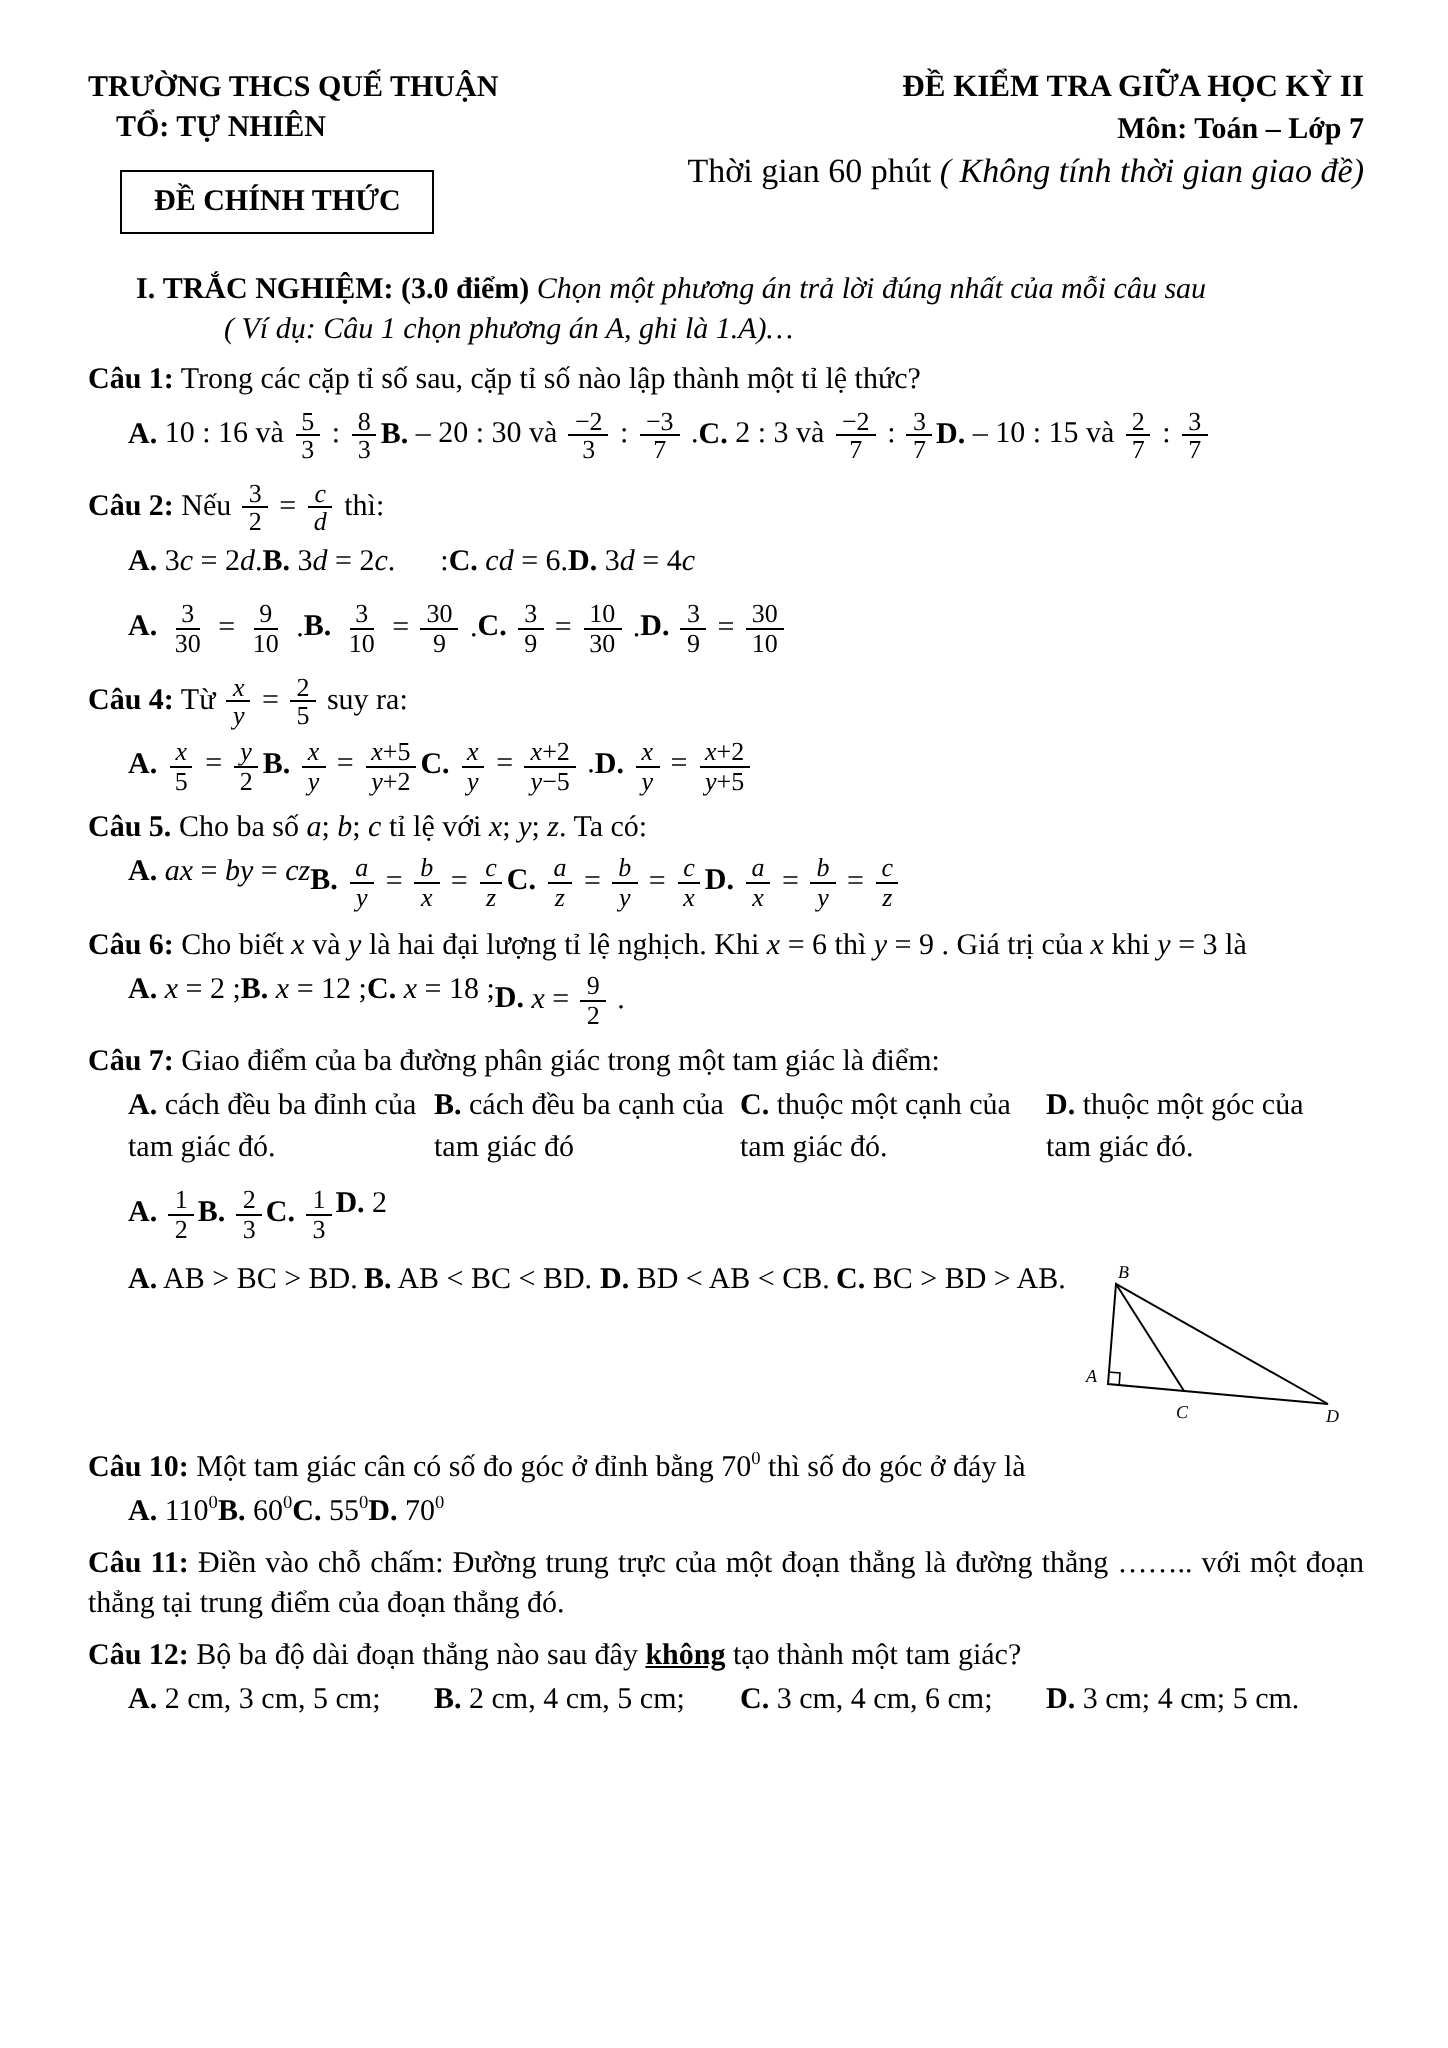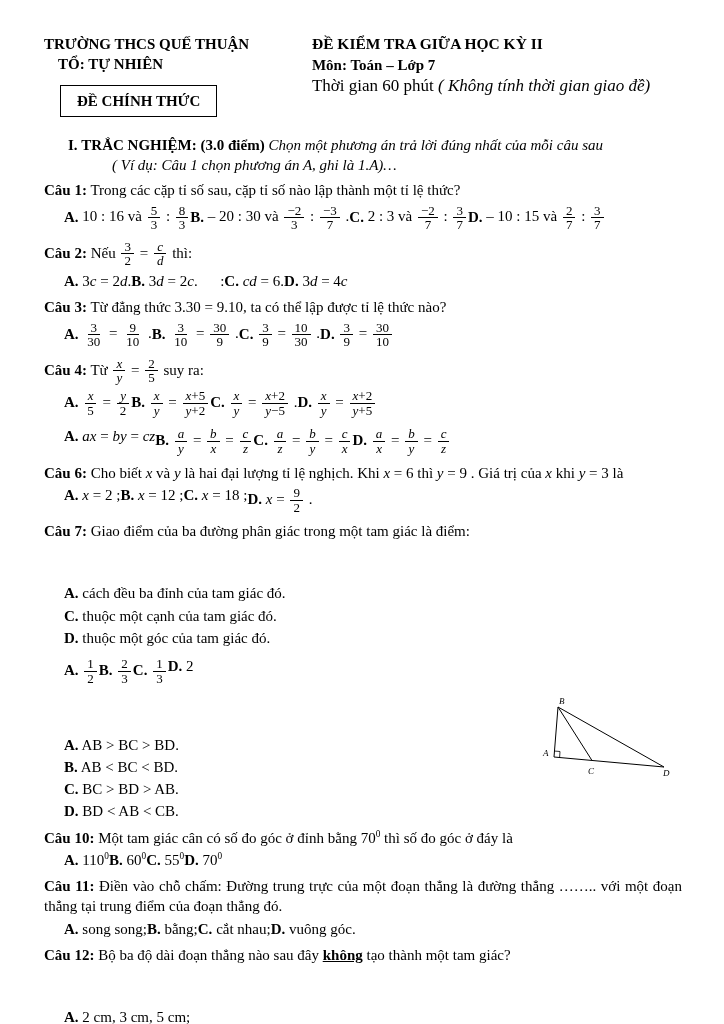--- a/index.html
+++ b/index.html
@@ -9,21 +9,21 @@
     color: #000;
     font-family: "Liberation Serif", serif;
     font-size: 15px;
     line-height: 1.35;
   }
   .page { padding: 34px 42px 20px 44px; }
 
   
   .header { display: flex; }
   .header-left { width: 42%; }
-  .header-right { width: 58%; text-align: left; }
+  .header-right { width: 58%; text-align: right; }
   .school-line { font-weight: bold; font-size: 15px; }
   .dept-line { font-weight: bold; font-size: 15px; padding-left: 14px; }
   .official-box {
     display: inline-block;
     border: 1.6px solid #000;
     font-weight: bold;
     padding: 5px 16px;
     margin: 10px 0 0 16px;
     font-size: 15px;
   }
@@ -43,21 +43,21 @@
   
   #questions { margin-top: 4px; }
   .question { margin-top: 5px; }
   .question.with-figure { display: flex; }
   .question.with-figure .qmain { flex: 1; }
   .qfigure { width: 140px; padding-top: 2px; }
   .stem { text-align: justify; }
   .qlabel { font-weight: bold; }
   .options { padding: 1px 6px 0 20px; }
   .options.cols-4 { display: flex; flex-wrap: wrap; }
-  .options.cols-2 { display: grid; grid-template-columns: 1fr; margin-top: 40px; }
+  .options.cols-2 { display: grid; grid-template-columns: 1fr 1fr 1fr 1fr; }
   .option { padding: 1px 0; }
   .okey { font-weight: bold; }
   .bu { font-weight: bold; text-decoration: underline; }
   sup { font-size: 0.62em; line-height: 0; }
 
   
   .frac {
     display: inline-flex;
     flex-direction: column;
     align-items: center;
@@ -145,21 +145,20 @@
           <div class="options cols-4">
             <div class="option"><b class="okey">A.</b> <span class="otext">3<i>c</i> = 2<i>d</i>.</span></div>
             <div class="option"><b class="okey">B.</b> <span class="otext">3<i>d</i> = 2<i>c</i>.&nbsp;&nbsp;&nbsp;&nbsp;&nbsp;&nbsp;:</span></div>
             <div class="option"><b class="okey">C.</b> <span class="otext"><i>cd</i> = 6.</span></div>
             <div class="option"><b class="okey">D.</b> <span class="otext">3<i>d</i> = 4<i>c</i></span></div>
           </div>
         </div>
       </div>
       <div class="question">
         <div class="qmain">
-          <div class="stem"><b class="qlabel">Câu 3:</b> Từ đẳng thức 3.30 = 9.10, ta có thể lập được tỉ lệ thức nào?</div>
           <div class="options cols-4">
             <div class="option"><b class="okey">A.</b> <span class="otext"><span class="frac">
                   <span class="num">3</span>
                   <span class="den">30</span>
                 </span> = <span class="frac">
                   <span class="num">9</span>
                   <span class="den">10</span>
                 </span> .</span></div>
             <div class="option"><b class="okey">B.</b> <span class="otext"><span class="frac">
                   <span class="num">3</span>
@@ -221,20 +220,21 @@
                   <span class="den"><i>y</i></span>
                 </span> = <span class="frac">
                   <span class="num"><i>x</i>+2</span>
                   <span class="den"><i>y</i>+5</span>
                 </span></span></div>
           </div>
         </div>
       </div>
       <div class="question">
         <div class="qmain">
+          <div class="stem"><b class="qlabel">Câu 5.</b> Cho ba số <i>a</i>; <i>b</i>; <i>c</i> tỉ lệ với <i>x</i>; <i>y</i>; <i>z</i>. Ta có:</div>
           <div class="options cols-4">
             <div class="option"><b class="okey">A.</b> <span class="otext"><i>ax</i> = <i>by</i> = <i>cz</i></span></div>
             <div class="option"><b class="okey">B.</b> <span class="otext"><span class="frac">
                   <span class="num"><i>a</i></span>
                   <span class="den"><i>y</i></span>
                 </span> = <span class="frac">
                   <span class="num"><i>b</i></span>
                   <span class="den"><i>x</i></span>
                 </span> = <span class="frac">
                   <span class="num"><i>c</i></span>
@@ -275,20 +275,21 @@
                   <span class="den">2</span>
                 </span> .</span></div>
           </div>
         </div>
       </div>
       <div class="question">
         <div class="qmain">
           <div class="stem"><b class="qlabel">Câu 7:</b> Giao điểm của ba đường phân giác trong một tam giác là điểm:</div>
           <div class="options cols-2">
             <div class="option"><b class="okey">A.</b> <span class="otext">cách đều ba đỉnh của tam giác đó.</span></div>
+            <div class="option"><b class="okey">B.</b> <span class="otext">cách đều ba cạnh của tam giác đó</span></div>
             <div class="option"><b class="okey">C.</b> <span class="otext">thuộc một cạnh của tam giác đó.</span></div>
             <div class="option"><b class="okey">D.</b> <span class="otext">thuộc một góc của tam giác đó.</span></div>
           </div>
         </div>
       </div>
       <div class="question">
         <div class="qmain">
           <div class="options cols-4">
             <div class="option"><b class="okey">A.</b> <span class="otext"><span class="frac">
                   <span class="num">1</span>
@@ -304,22 +305,22 @@
                 </span></span></div>
             <div class="option"><b class="okey">D.</b> <span class="otext">2</span></div>
           </div>
         </div>
       </div>
       <div class="question with-figure">
         <div class="qmain">
           <div class="options cols-2">
             <div class="option"><b class="okey">A.</b> <span class="otext">AB &gt; BC &gt; BD.</span></div>
             <div class="option"><b class="okey">B.</b> <span class="otext">AB &lt; BC &lt; BD.</span></div>
+            <div class="option"><b class="okey">D.</b> <span class="otext">BD &lt; AB &lt; CB.</span></div>
             <div class="option"><b class="okey">C.</b> <span class="otext">BC &gt; BD &gt; AB.</span></div>
-            <div class="option"><b class="okey">D.</b> <span class="otext">BD &lt; AB &lt; CB.</span></div>
           </div>
         </div>
         <div class="qfigure"><svg width="130" height="82" viewBox="0 0 130 82">
             <path d="M16,12 L12,62 L122,72 Z" fill="none" stroke="#000" stroke-width="1"></path>
             <line x1="16" y1="12" x2="50" y2="65.5" stroke="#000" stroke-width="1"></line>
             <path d="M12,56 L18,56.5 L17.6,62.5" fill="none" stroke="#000" stroke-width="0.8"></path>
             <text x="17" y="9">B</text>
             <text x="1" y="61">A</text>
             <text x="46" y="79">C</text>
             <text x="121" y="81">D</text>
@@ -332,26 +333,20 @@
             <div class="option"><b class="okey">A.</b> <span class="otext">110<sup>0</sup></span></div>
             <div class="option"><b class="okey">B.</b> <span class="otext">60<sup>0</sup></span></div>
             <div class="option"><b class="okey">C.</b> <span class="otext">55<sup>0</sup></span></div>
             <div class="option"><b class="okey">D.</b> <span class="otext">70<sup>0</sup></span></div>
           </div>
         </div>
       </div>
       <div class="question">
         <div class="qmain">
           <div class="stem"><b class="qlabel">Câu 11:</b> Điền vào chỗ chấm: Đường trung trực của một đoạn thẳng là đường thẳng …….. với một đoạn thẳng tại trung điểm của đoạn thẳng đó.</div>
-          <div class="options cols-4">
-            <div class="option"><b class="okey">A.</b> <span class="otext">song song;</span></div>
-            <div class="option"><b class="okey">B.</b> <span class="otext">bằng;</span></div>
-            <div class="option"><b class="okey">C.</b> <span class="otext">cắt nhau;</span></div>
-            <div class="option"><b class="okey">D.</b> <span class="otext">vuông góc.</span></div>
-          </div>
         </div>
       </div>
       <div class="question">
         <div class="qmain">
           <div class="stem"><b class="qlabel">Câu 12:</b> Bộ ba độ dài đoạn thẳng nào sau đây <span class="bu">không</span> tạo thành một tam giác?</div>
           <div class="options cols-2">
             <div class="option"><b class="okey">A.</b> <span class="otext">2 cm, 3 cm, 5 cm;</span></div>
             <div class="option"><b class="okey">B.</b> <span class="otext">2 cm, 4 cm, 5 cm;</span></div>
             <div class="option"><b class="okey">C.</b> <span class="otext">3 cm, 4 cm, 6 cm;</span></div>
             <div class="option"><b class="okey">D.</b> <span class="otext">3 cm; 4 cm; 5 cm.</span></div>

